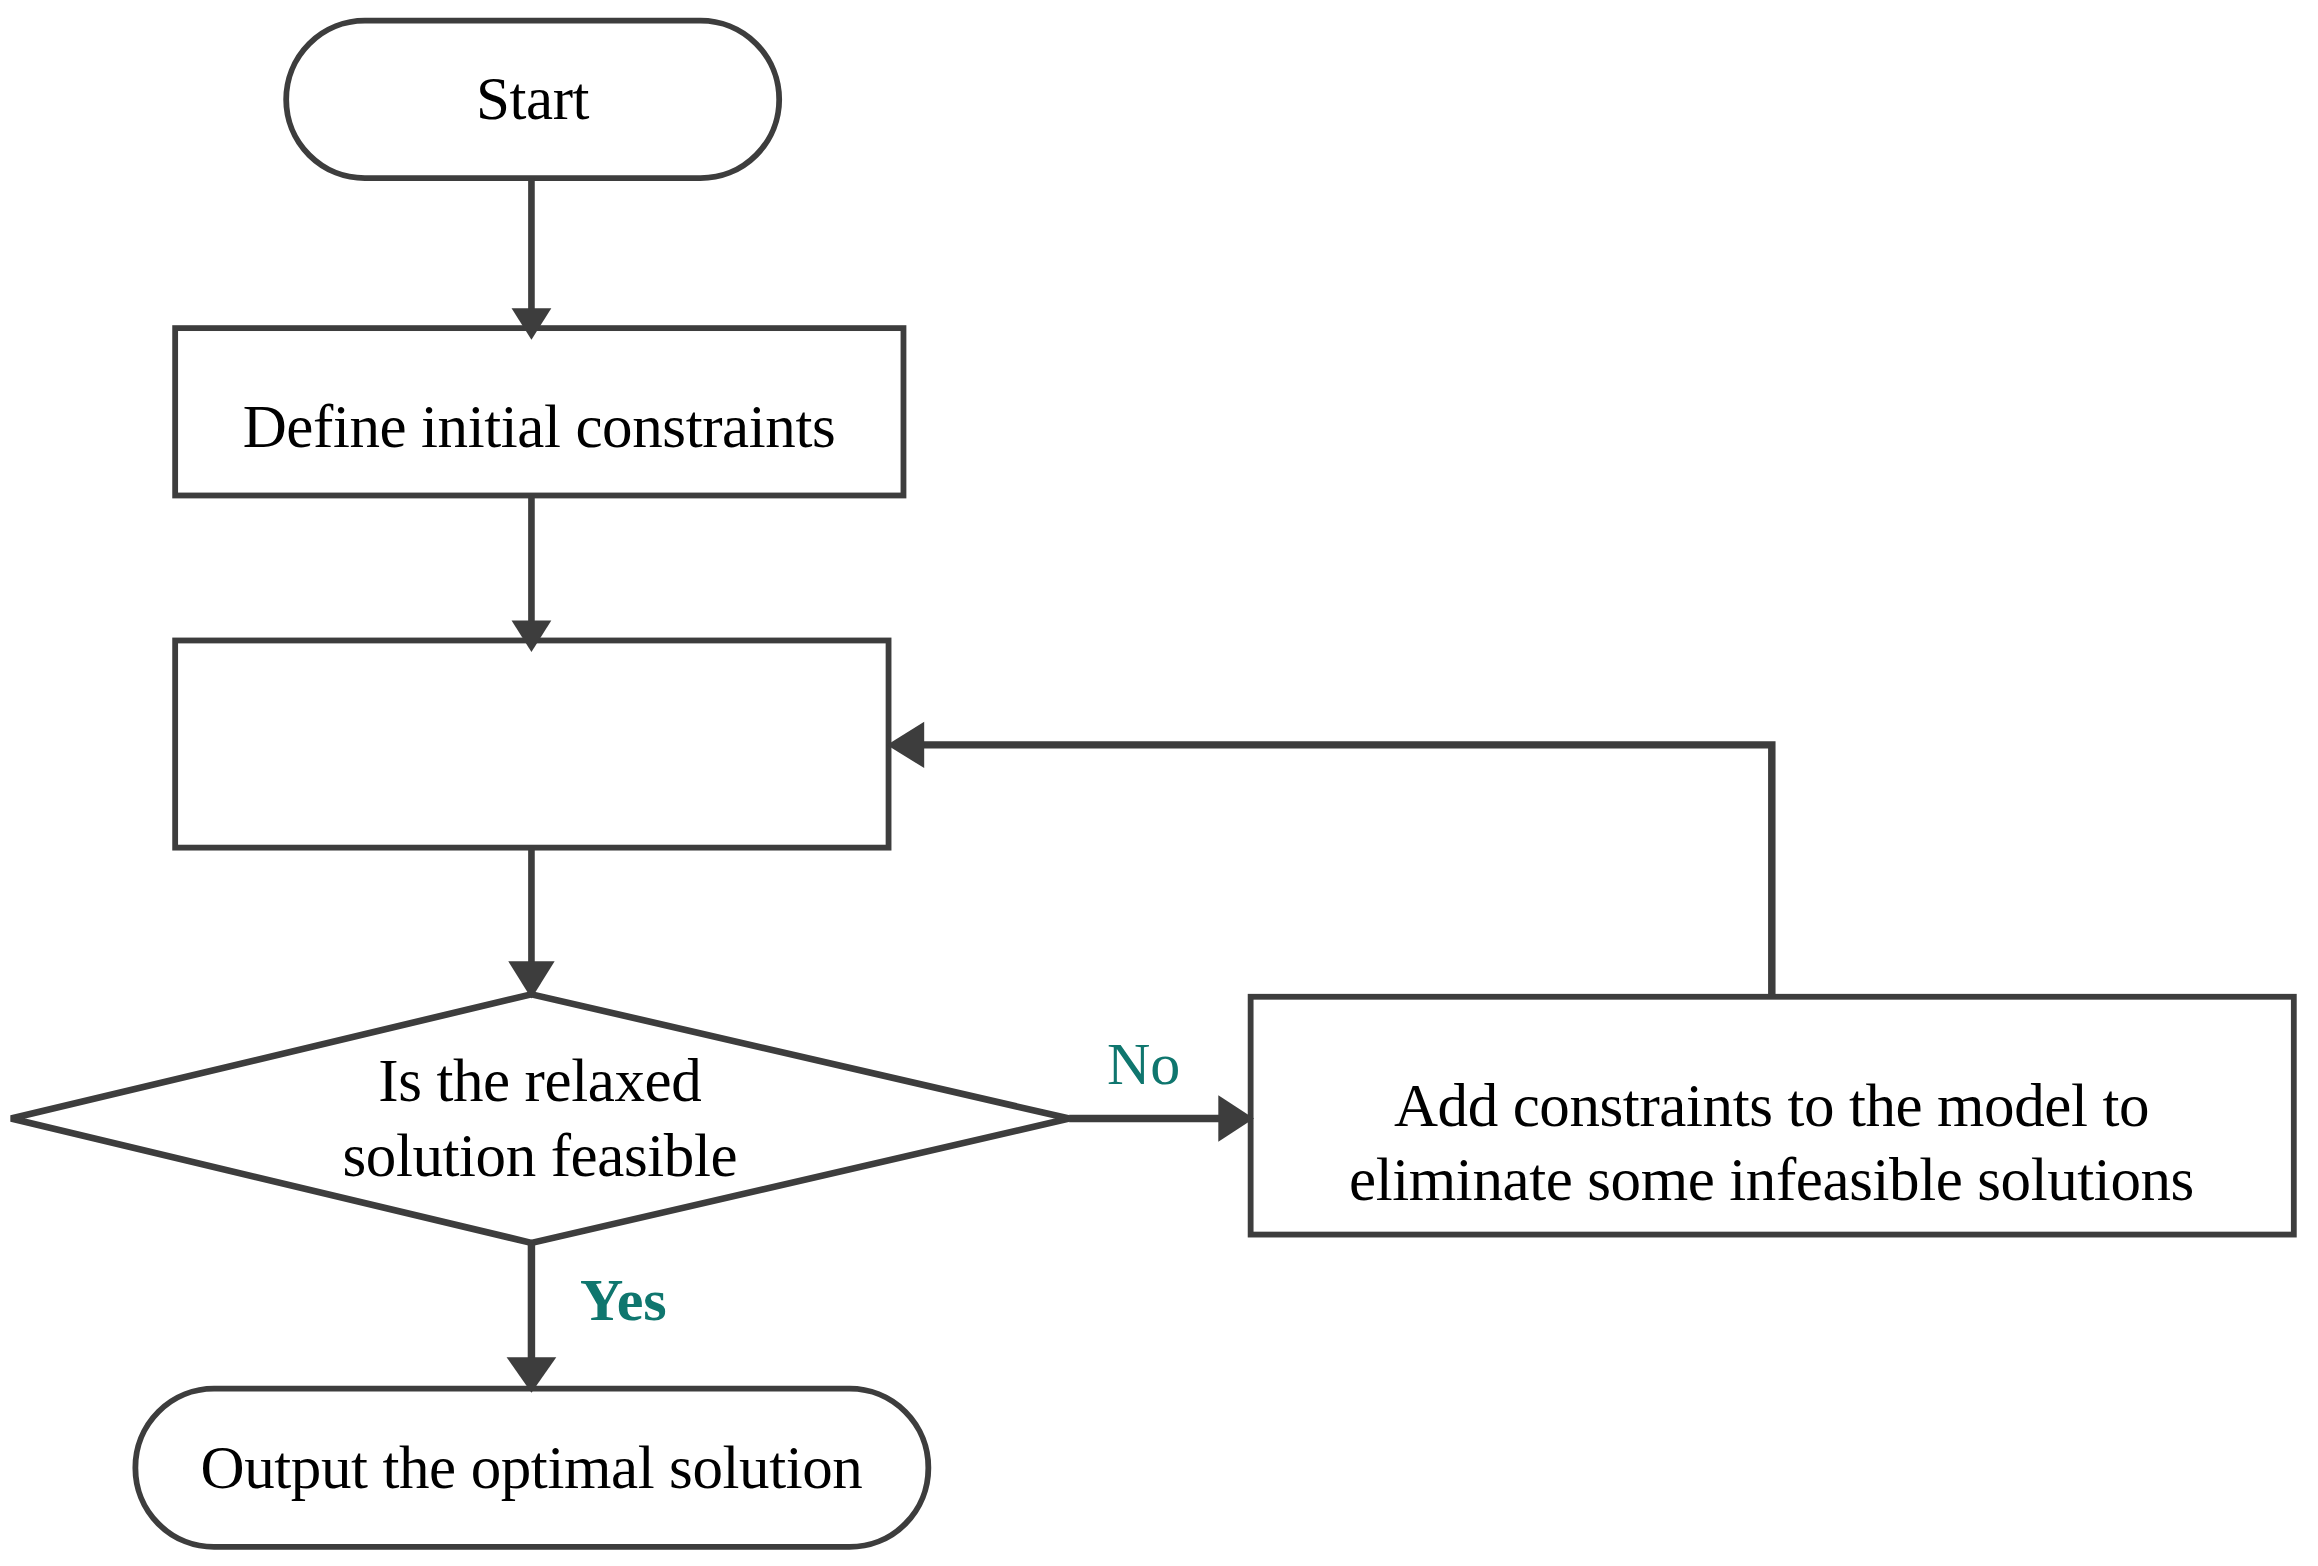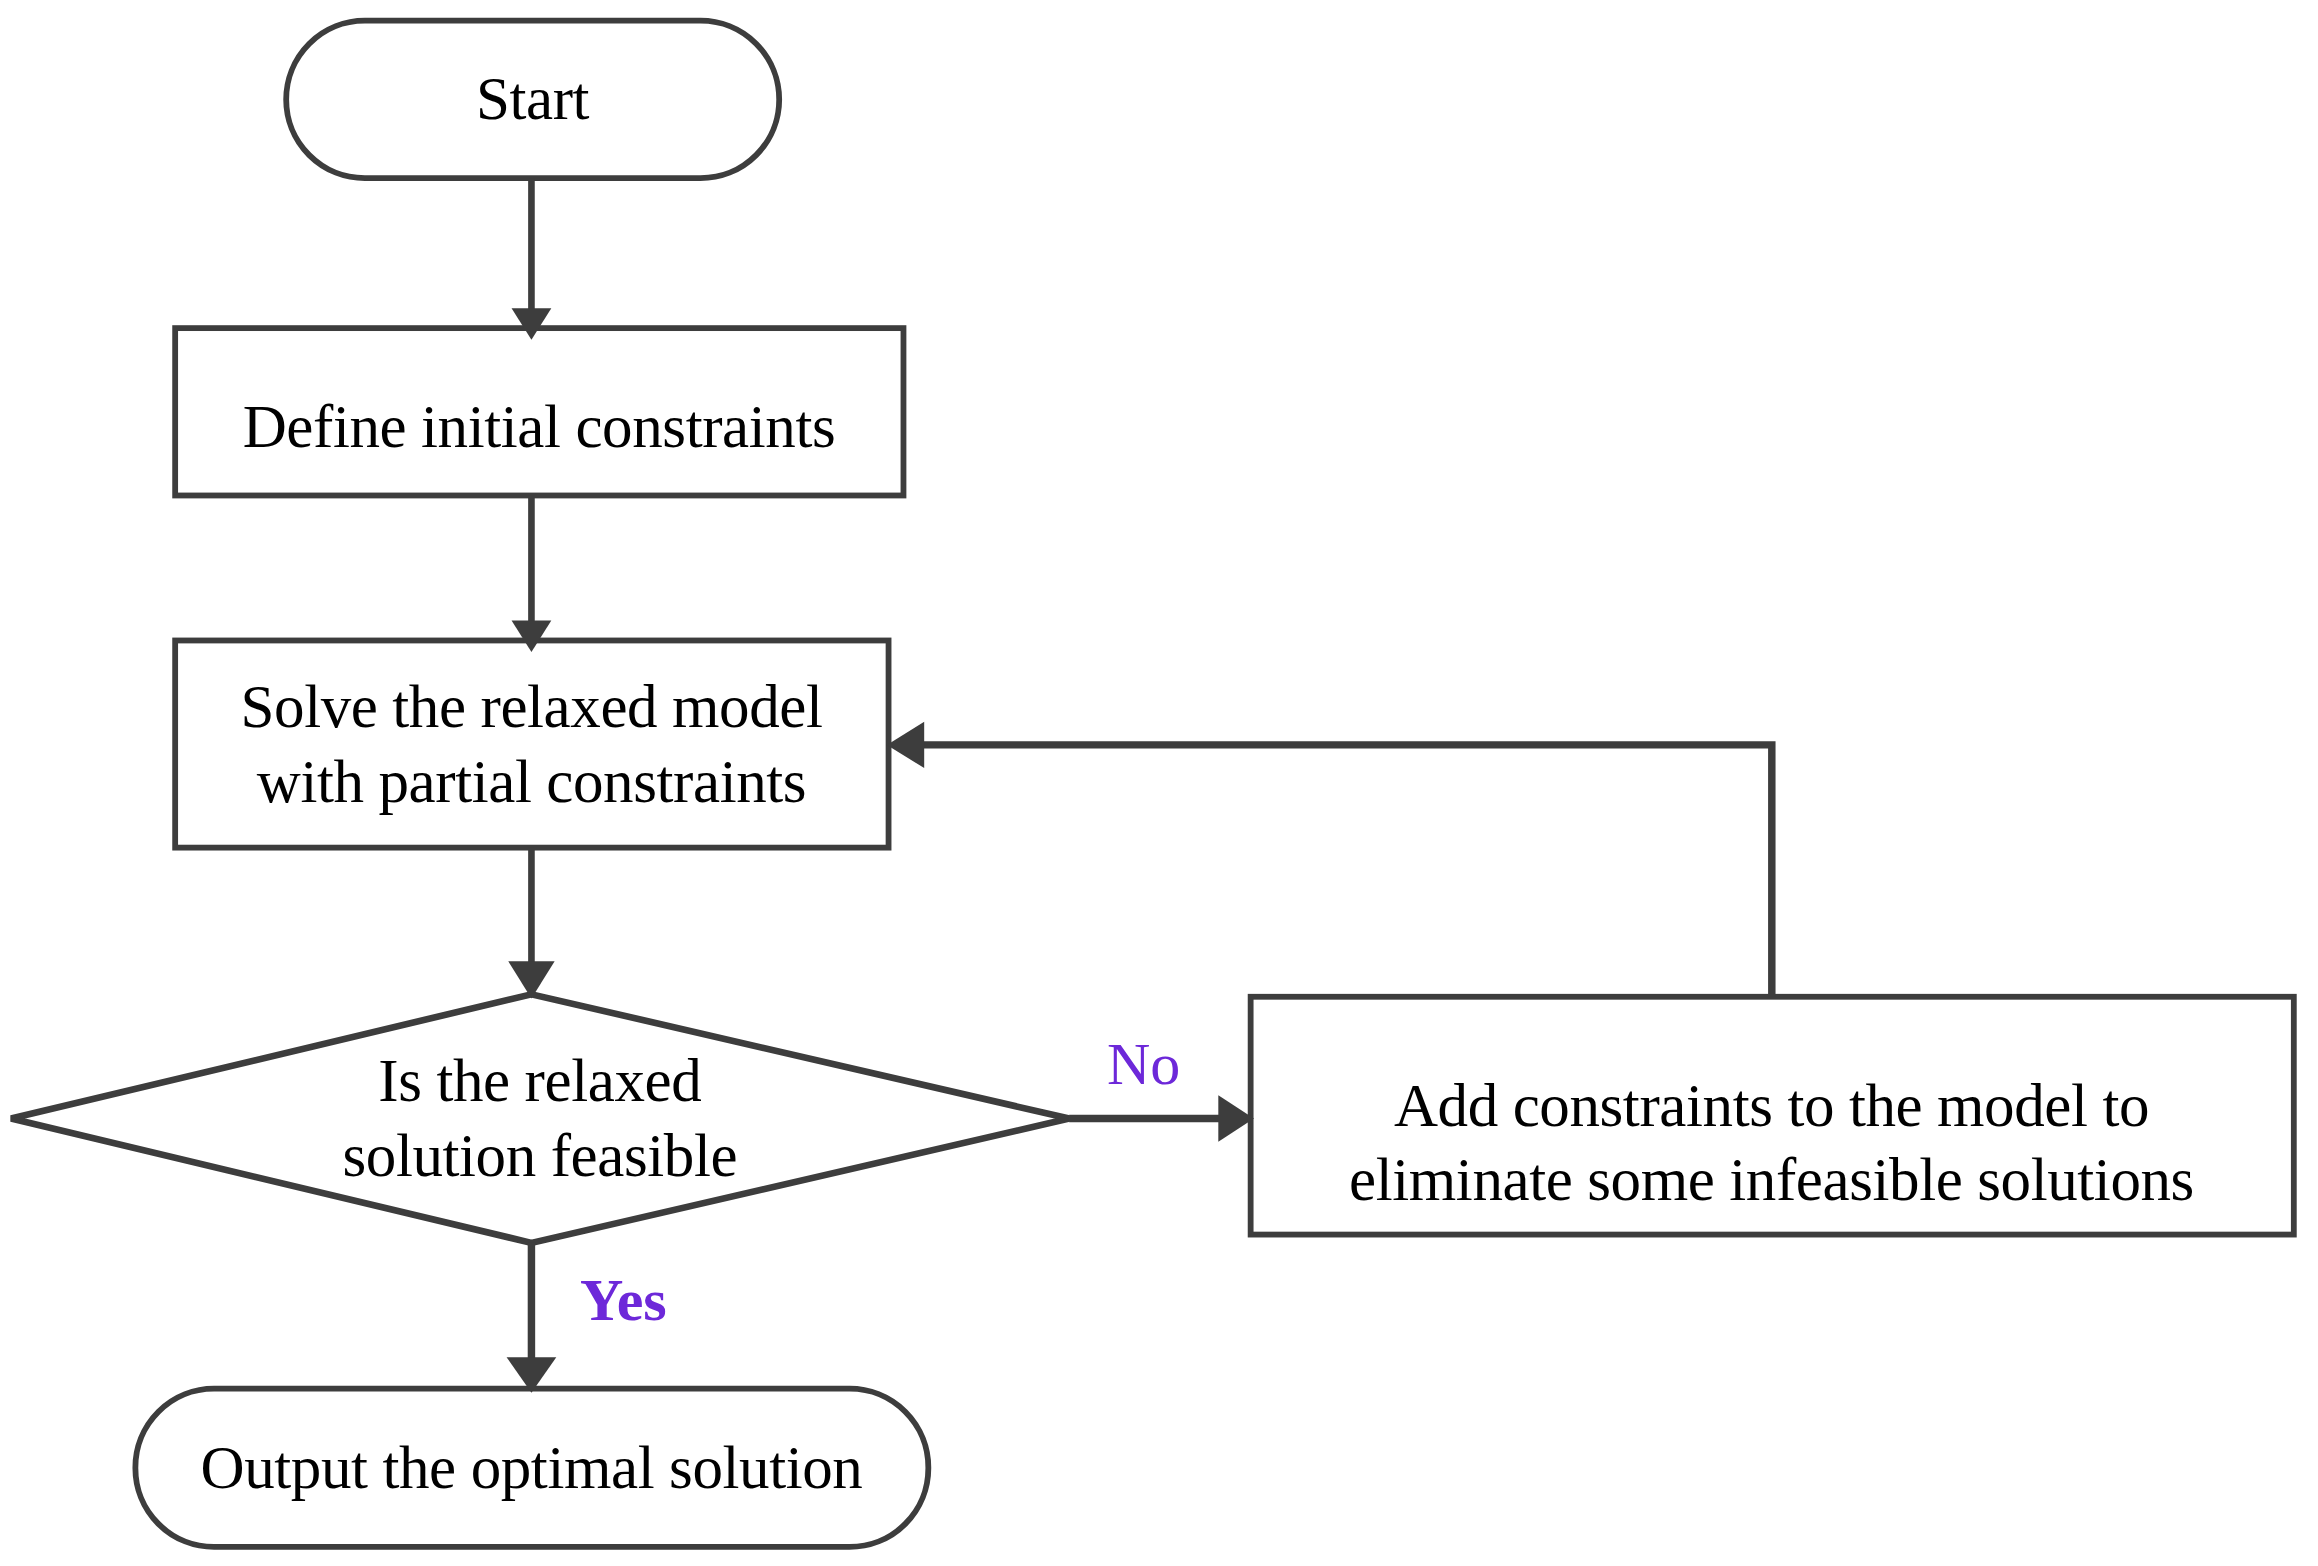--- a/index.html
+++ b/index.html
@@ -32,21 +32,21 @@
     color: #000000;
     font-family: "Liberation Serif", "DejaVu Serif", serif;
     font-size: 61px;
     line-height: 1.22;
     letter-spacing: -0.4px;
     pointer-events: none;
     white-space: pre-line;
   }
   .edge-label {
     position: absolute;
-    color: #6d28d9;
+    color: #0f766e;
     font-family: "Liberation Serif", "DejaVu Serif", serif;
     font-size: 60px;
     line-height: 1;
     white-space: nowrap;
   }
 </style>
 </head>
 <body>
 
 <div id="canvas">
@@ -98,22 +98,20 @@
     <g>
       <line x1="641" y1="1500" x2="641" y2="1643" stroke="#3d3d3d" stroke-width="9"></line>
       <polygon points="611,1638 671,1638 641,1681" fill="#3d3d3d"></polygon>
     </g>
   </svg>
 
   <div class="node-label" style="left:286px; top:21px; width:493px; height:157px;">Start</div>
 
   <div class="node-label" style="left:175px; top:344px; width:728px; height:167px;">Define initial constraints</div>
 
-  <div class="node-label" style="left:175px; top:641px; width:713px; height:207px;">Solve the relaxed model
-with partial constraints</div>
 
   <div class="node-label" style="left:10.8px; top:994px; width:1058px; height:249px;">Is the relaxed
 solution feasible</div>
 
   <div class="node-label" style="left:1250px; top:1024px; width:1043px; height:238px;">Add constraints to the model to
 eliminate some infeasible solutions</div>
 
   <div class="node-label" style="left:135px; top:1389px; width:793px; height:158px;">Output the optimal solution</div>
 
   <div class="edge-label" style="left:1107px; top:1034px;">No</div>

